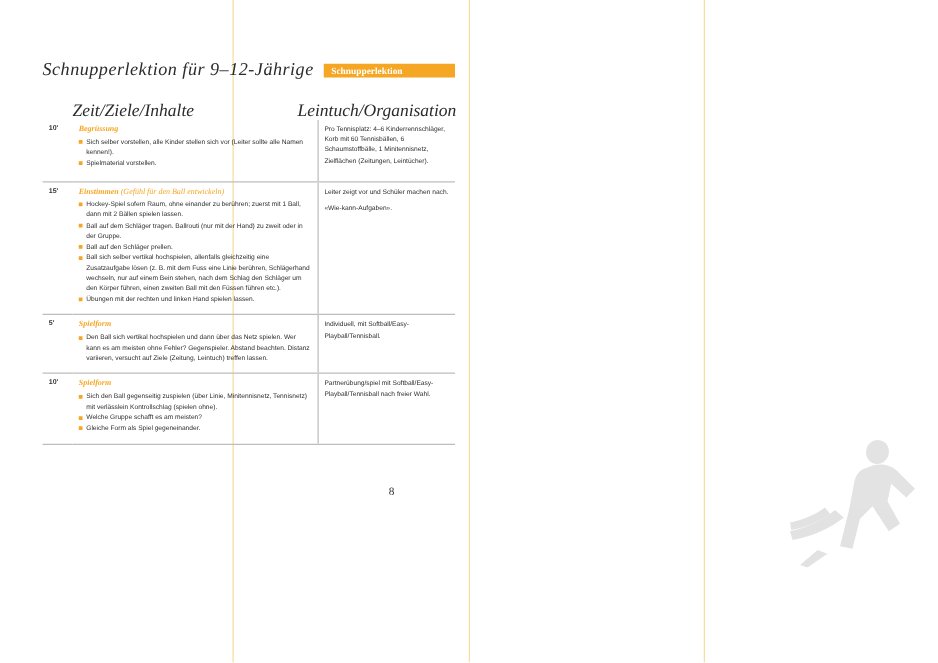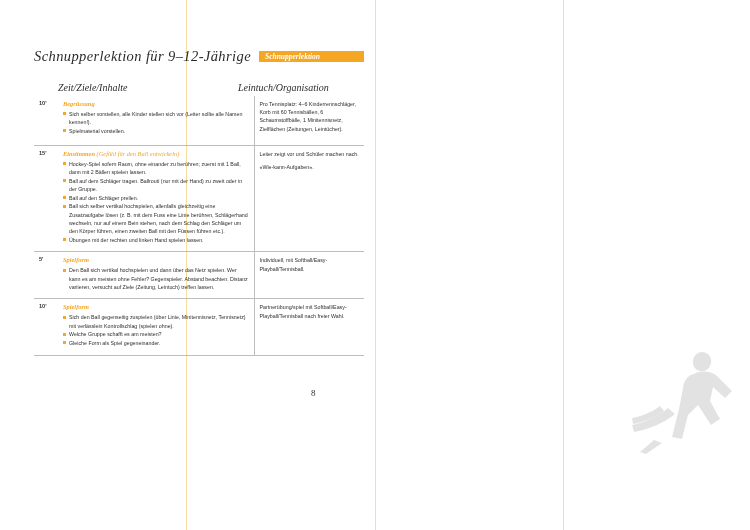--- a/index.html
+++ b/index.html
@@ -62,34 +62,33 @@
   .title-tag {
     flex: 1 1 auto;
     position: relative;
     height: 11px;
     background: #f5a623;
     display: flex;
     align-items: center;
   }
   .title-tag span {
     font-family: "Liberation Serif", serif;
-    font-style: italic;
     font-weight: bold;
     font-size: 7.5px;
     color: #ffffff;
     padding-left: 6px;
     white-space: nowrap;
   }
 
   
   .colhead {
     position: absolute;
     font-family: "Liberation Serif", serif;
     font-style: italic;
-    font-size: 10px;
+    font-size: 14px;
     color: #2b2b2b;
   }
 
   
   .tbl {
     position: absolute;
     border-collapse: collapse;
     table-layout: fixed;
   }
   .tbl td {

